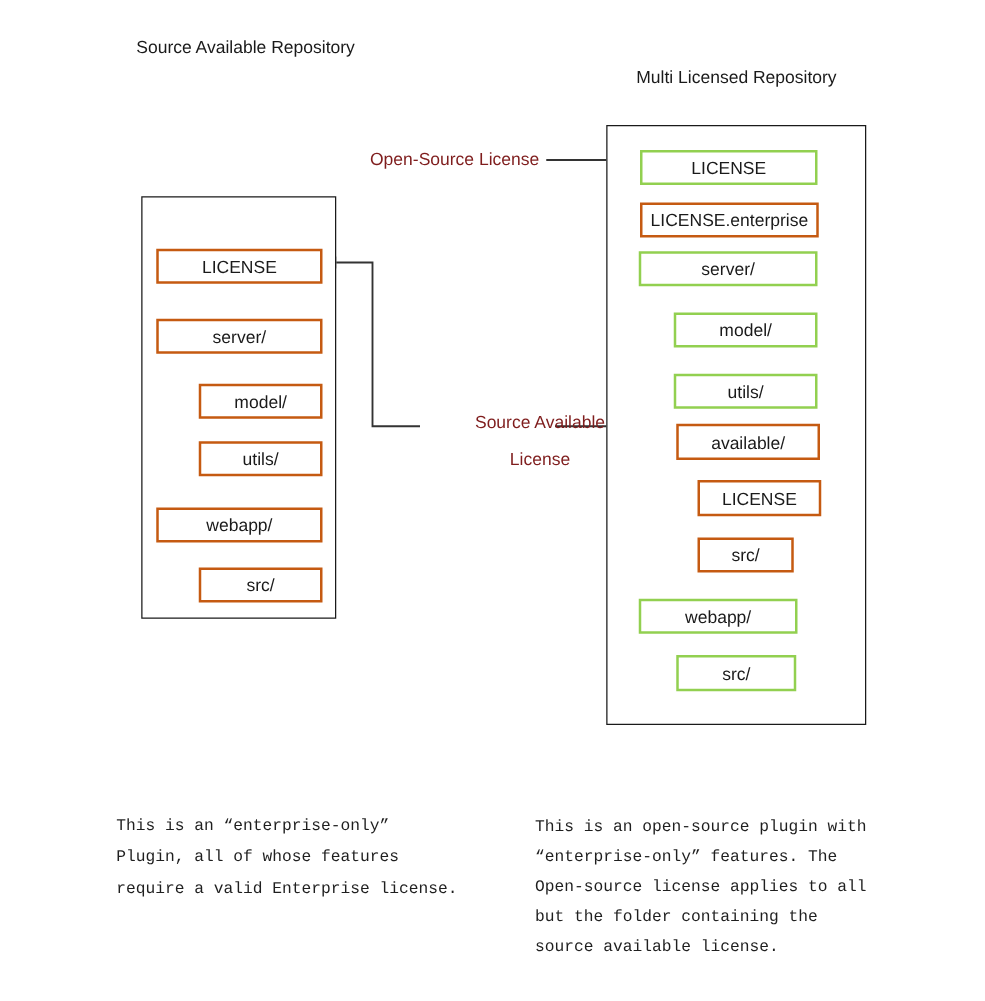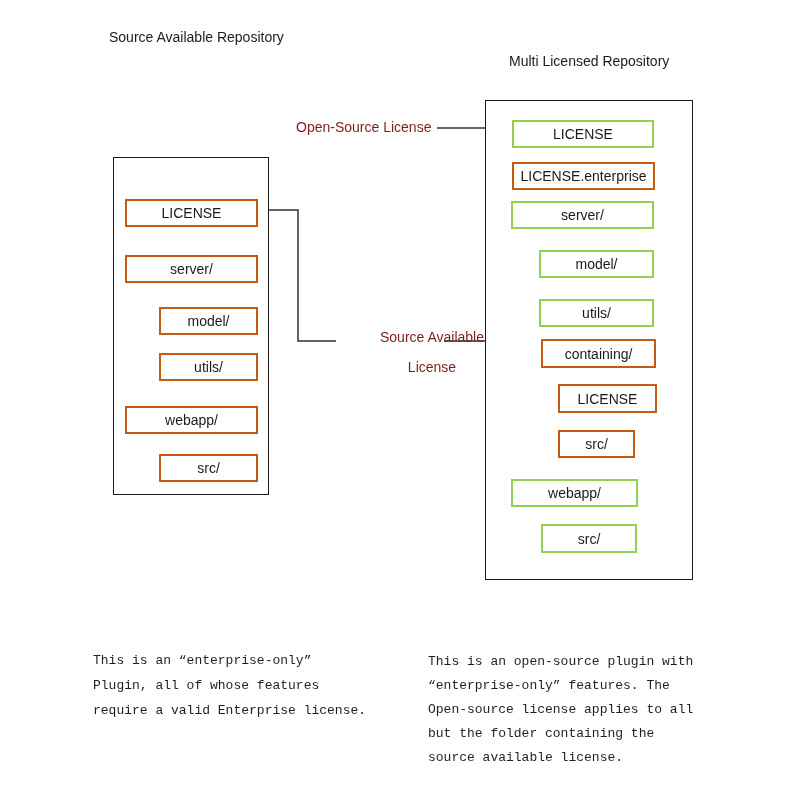--- a/index.html
+++ b/index.html
@@ -107,21 +107,21 @@
     <div class="filebox orange" style="left:11px; top:248px; width:133px; height:28px;">webapp/</div>
     <div class="filebox orange" style="left:45px; top:296px; width:99px;  height:28px;">src/</div>
   </div>
 
   <div class="repo" style="left:485px; top:100px; width:208px; height:480px;">
     <div class="filebox green" style="left:26px; top:19px;  width:142px; height:28px;">LICENSE</div>
     <div class="filebox orange" style="left:26px; top:61px;  width:143px; height:28px;">LICENSE.enterprise</div>
     <div class="filebox green" style="left:25px; top:100px; width:143px; height:28px;">server/</div>
     <div class="filebox green" style="left:53px; top:149px; width:115px; height:28px;">model/</div>
     <div class="filebox green" style="left:53px; top:198px; width:115px; height:28px;">utils/</div>
-    <div class="filebox orange" style="left:55px; top:238px; width:115px; height:29px;">containing/</div>
+    <div class="filebox orange" style="left:55px; top:238px; width:115px; height:29px;">available/</div>
     <div class="filebox orange" style="left:72px; top:283px; width:99px;  height:29px;">LICENSE</div>
     <div class="filebox orange" style="left:72px; top:329px; width:77px;  height:28px;">src/</div>
     <div class="filebox green" style="left:25px; top:378px; width:127px; height:28px;">webapp/</div>
     <div class="filebox green" style="left:55px; top:423px; width:96px;  height:29px;">src/</div>
   </div>
 
   <div class="note note-left" style="left:93px; top:648px;">
     <div class="nline">This is an “enterprise-only”</div>
     <div class="nline">Plugin, all of whose features</div>
     <div class="nline">require a valid Enterprise license.</div>

